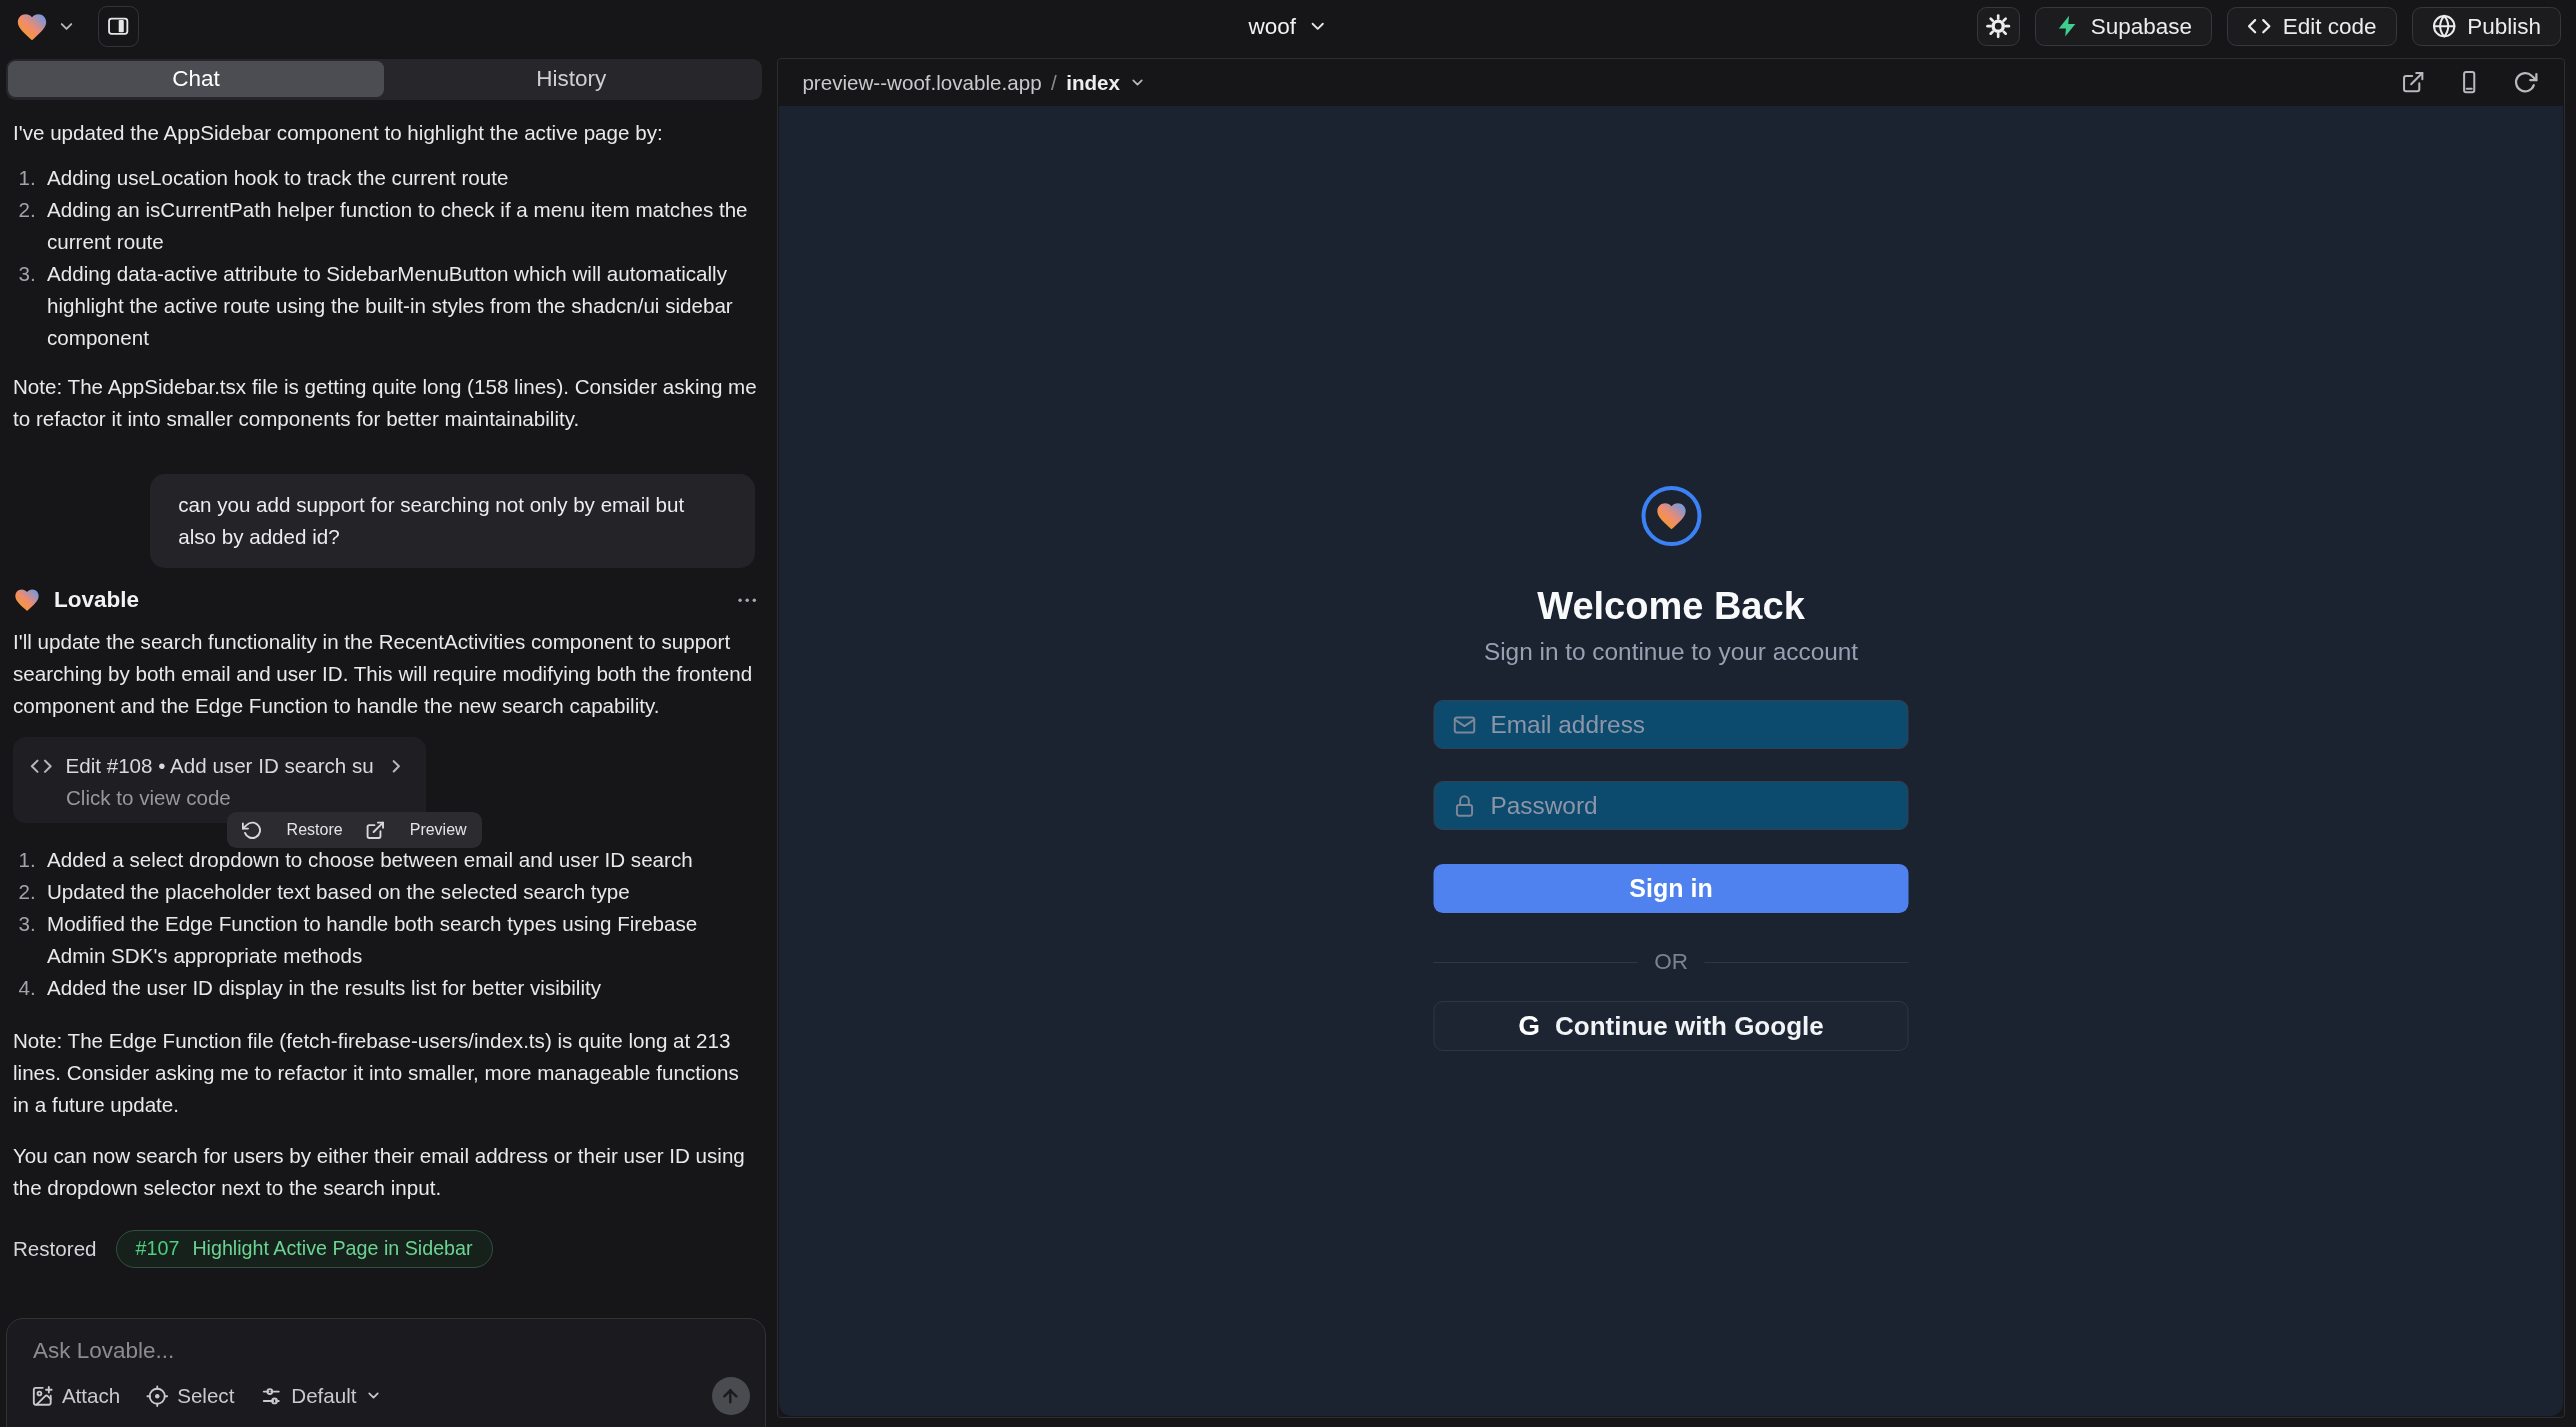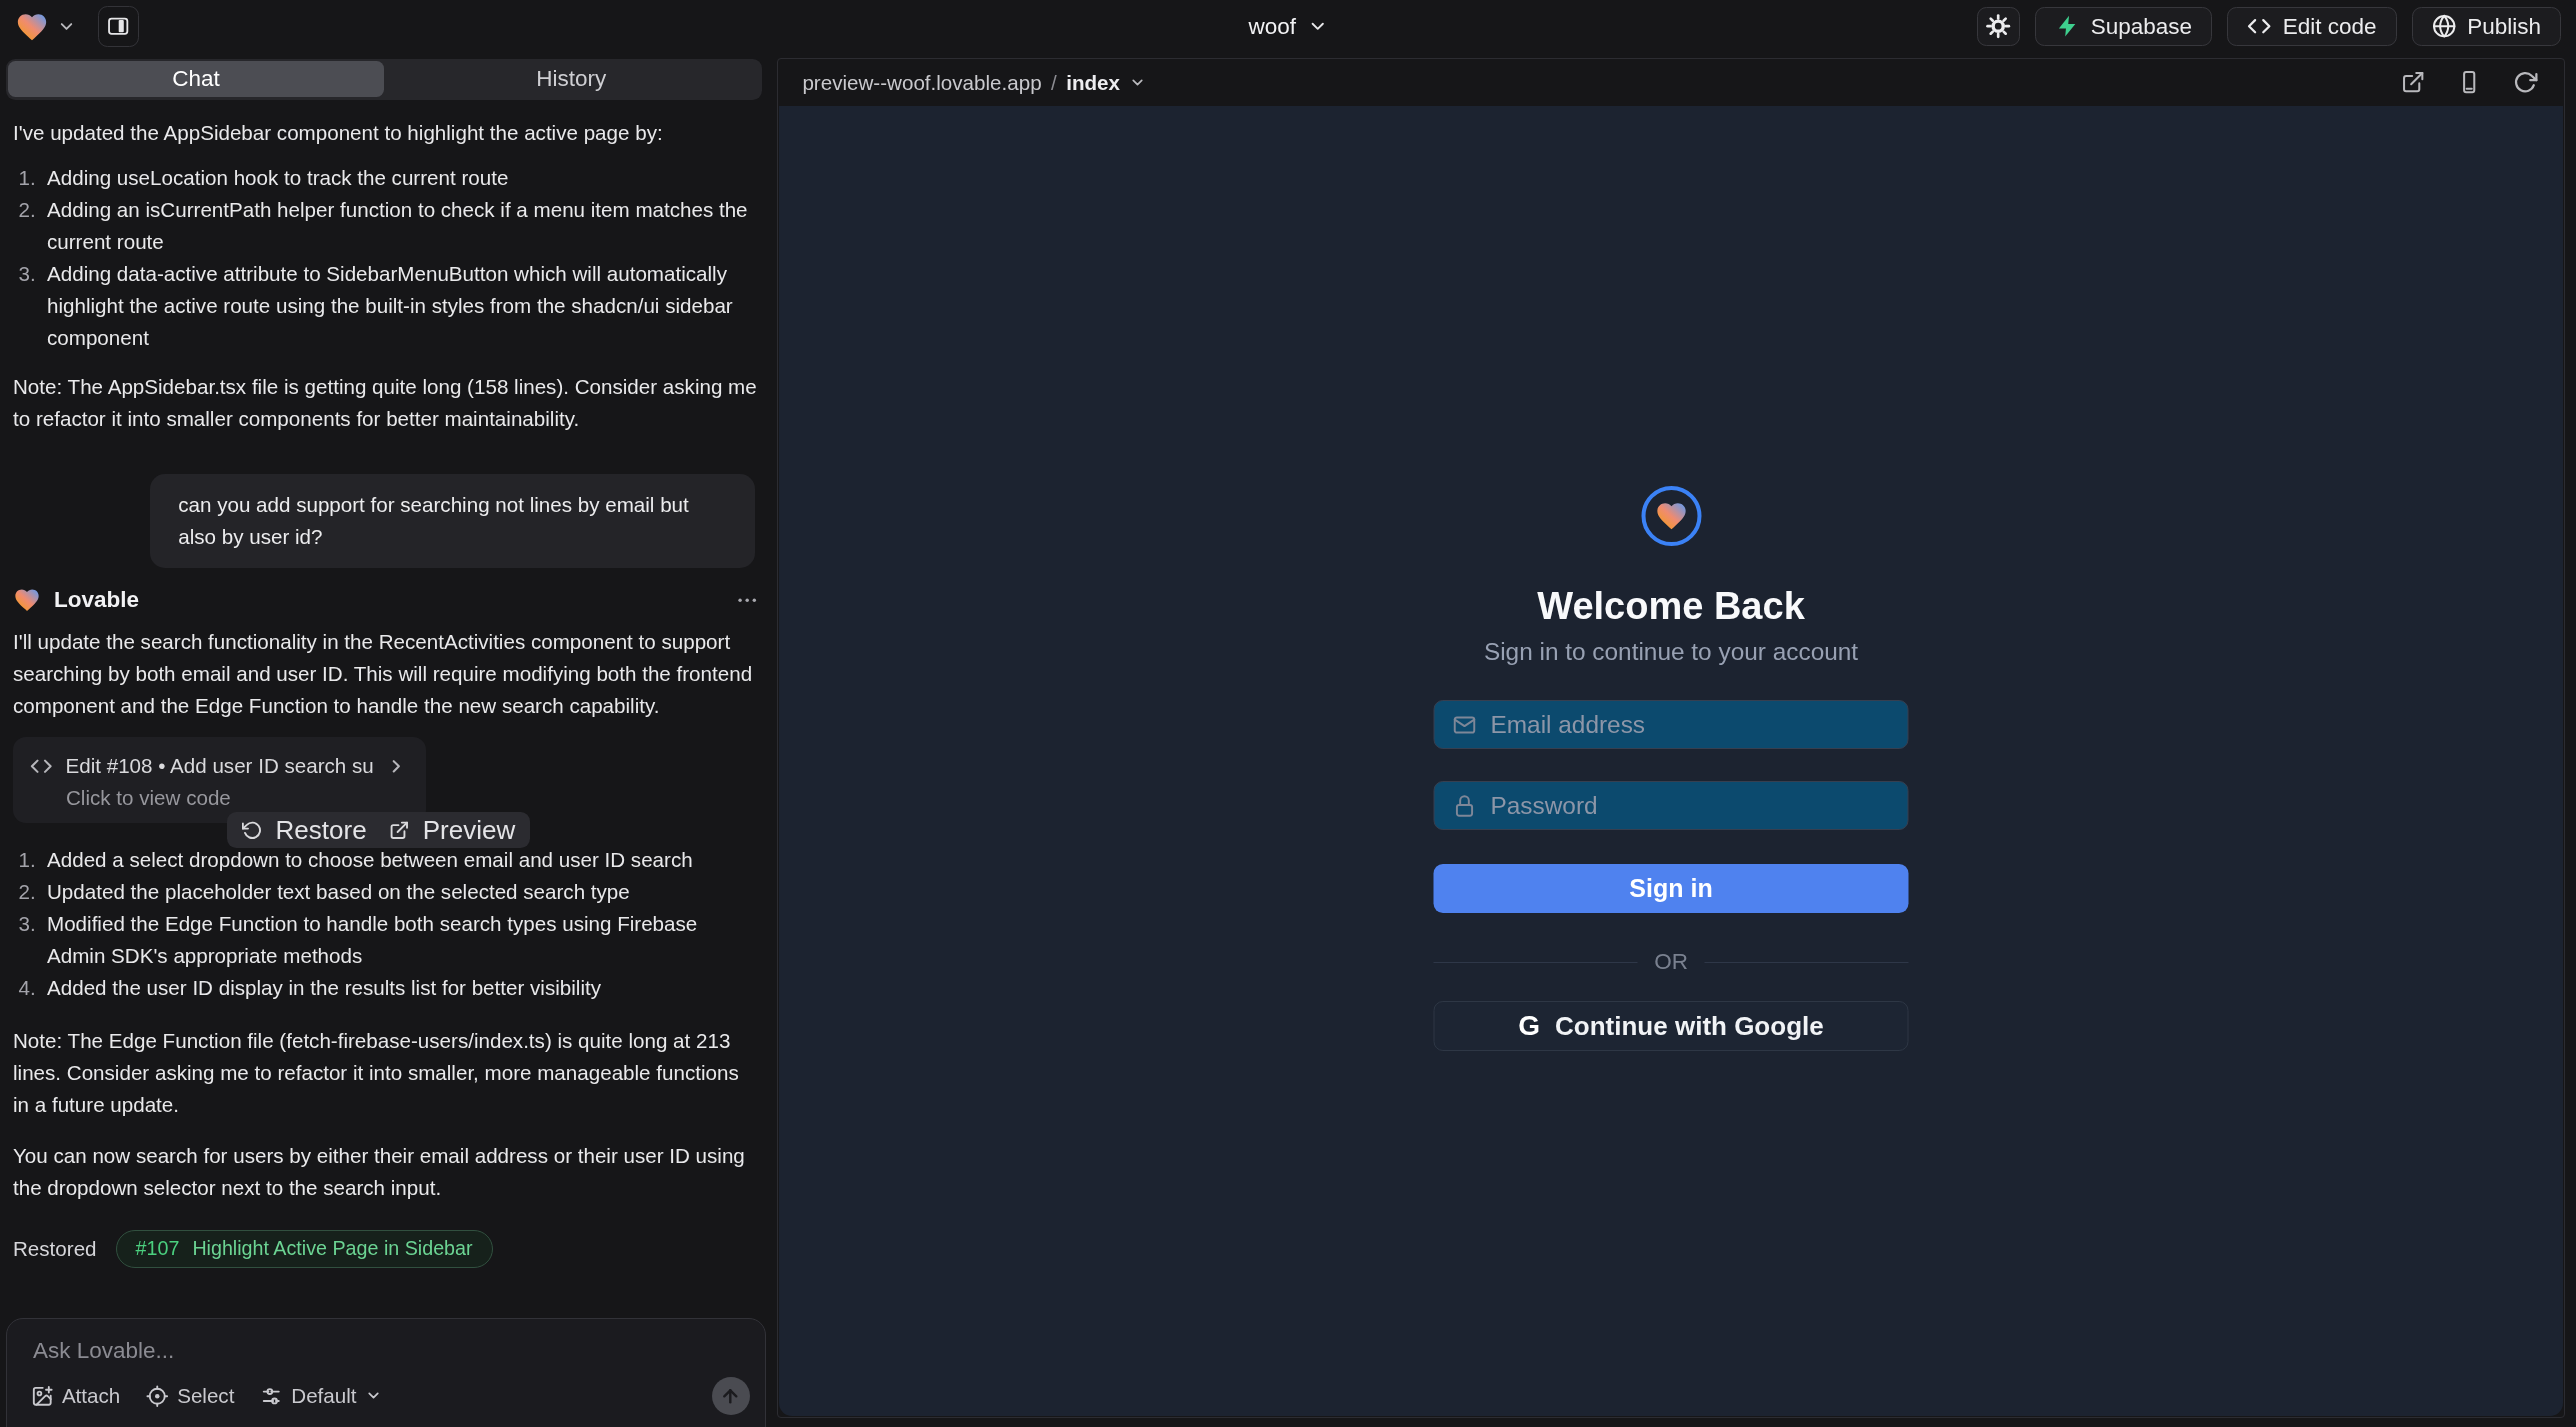--- a/index.html
+++ b/index.html
@@ -45,21 +45,21 @@
   .lovable-row .spacer { flex:1; }
 
   .p-after { margin-top:9.4px; }
 
   .edit-wrap { position:relative; margin-top:15px; width:413px; }
   .edit-card { width:413px; height:86px; background:#1f1f23; border-radius:13px; padding:17px 19px 0 17px; cursor:pointer; }
   .edit-row1 { display:flex; align-items:center; gap:13px; }
   .edit-title { font-size:20.6px; color:#d9d9dc; flex:1; white-space:nowrap; overflow:hidden; }
   .edit-sub { margin:7.5px 0 0 36px; font-size:20.6px; color:#97979d; }
   .chip { position:absolute; left:214px; top:75px; height:36px; background:#2b2b30; border-radius:9.4px; display:flex; align-items:center; gap:22.5px; padding:0 15px; }
-  .chip-btn { display:flex; align-items:center; gap:13px; font-size:26px; color:#e4e4e7; cursor:pointer; }
+  .chip-btn { display:flex; align-items:center; gap:24px; font-size:16px; color:#e4e4e7; cursor:pointer; }
 
   .p-changes { margin-top:47px; }
   .olist2 { margin-top:20.6px; }
   .note2 { margin-top:20.6px; }
   .p-outro { margin-top:19px; }
 
   .restored-row { margin-top:26px; display:flex; align-items:center; gap:19px; }
   .restored-label { font-size:20.6px; color:#d6d6da; }
   .restored-badge { height:38px; display:flex; align-items:center; gap:13px; padding:0 19px; background:#16211b; border:0.9px solid #31503f; border-radius:19px; cursor:pointer; }
   .badge-id { font-size:19.7px; color:#4bd07f; }
@@ -212,21 +212,21 @@
         <span class="li-text">Adding an isCurrentPath helper function to check if a menu item matches the current route</span>
       </div>
       <div class="li">
         <span class="num">3.</span>
         <span class="li-text">Adding data-active attribute to SidebarMenuButton which will automatically highlight the active route using the built-in styles from the shadcn/ui sidebar component</span>
       </div>
     </div>
 
     <p class="msg-text note">Note: The AppSidebar.tsx file is getting quite long (158 lines). Consider asking me to refactor it into smaller components for better maintainability.</p>
 
-    <div class="user-bubble">can you add support for searching not lines by email but also by user id?</div>
+    <div class="user-bubble">can you add support for searching not only by email but also by added id?</div>
 
     <div class="lovable-row">
       <span>
         <svg width="28" height="28" viewBox="0 0 24 24">
             <path fill="url(#heartGrad)" d="M12 21.35l-1.45-1.32C5.4 15.36 2 12.28 2 8.5 2 5.42 4.42 3 7.5 3c1.74 0 3.41.81 4.5 2.09C13.09 3.81 14.76 3 16.5 3 19.58 3 22 5.42 22 8.5c0 3.78-3.4 6.86-8.55 11.54L12 21.35z"></path>
           </svg>
       </span>
       <span class="lovable-name">Lovable</span>
       <span class="spacer"></span>
       <span style="cursor:pointer">

